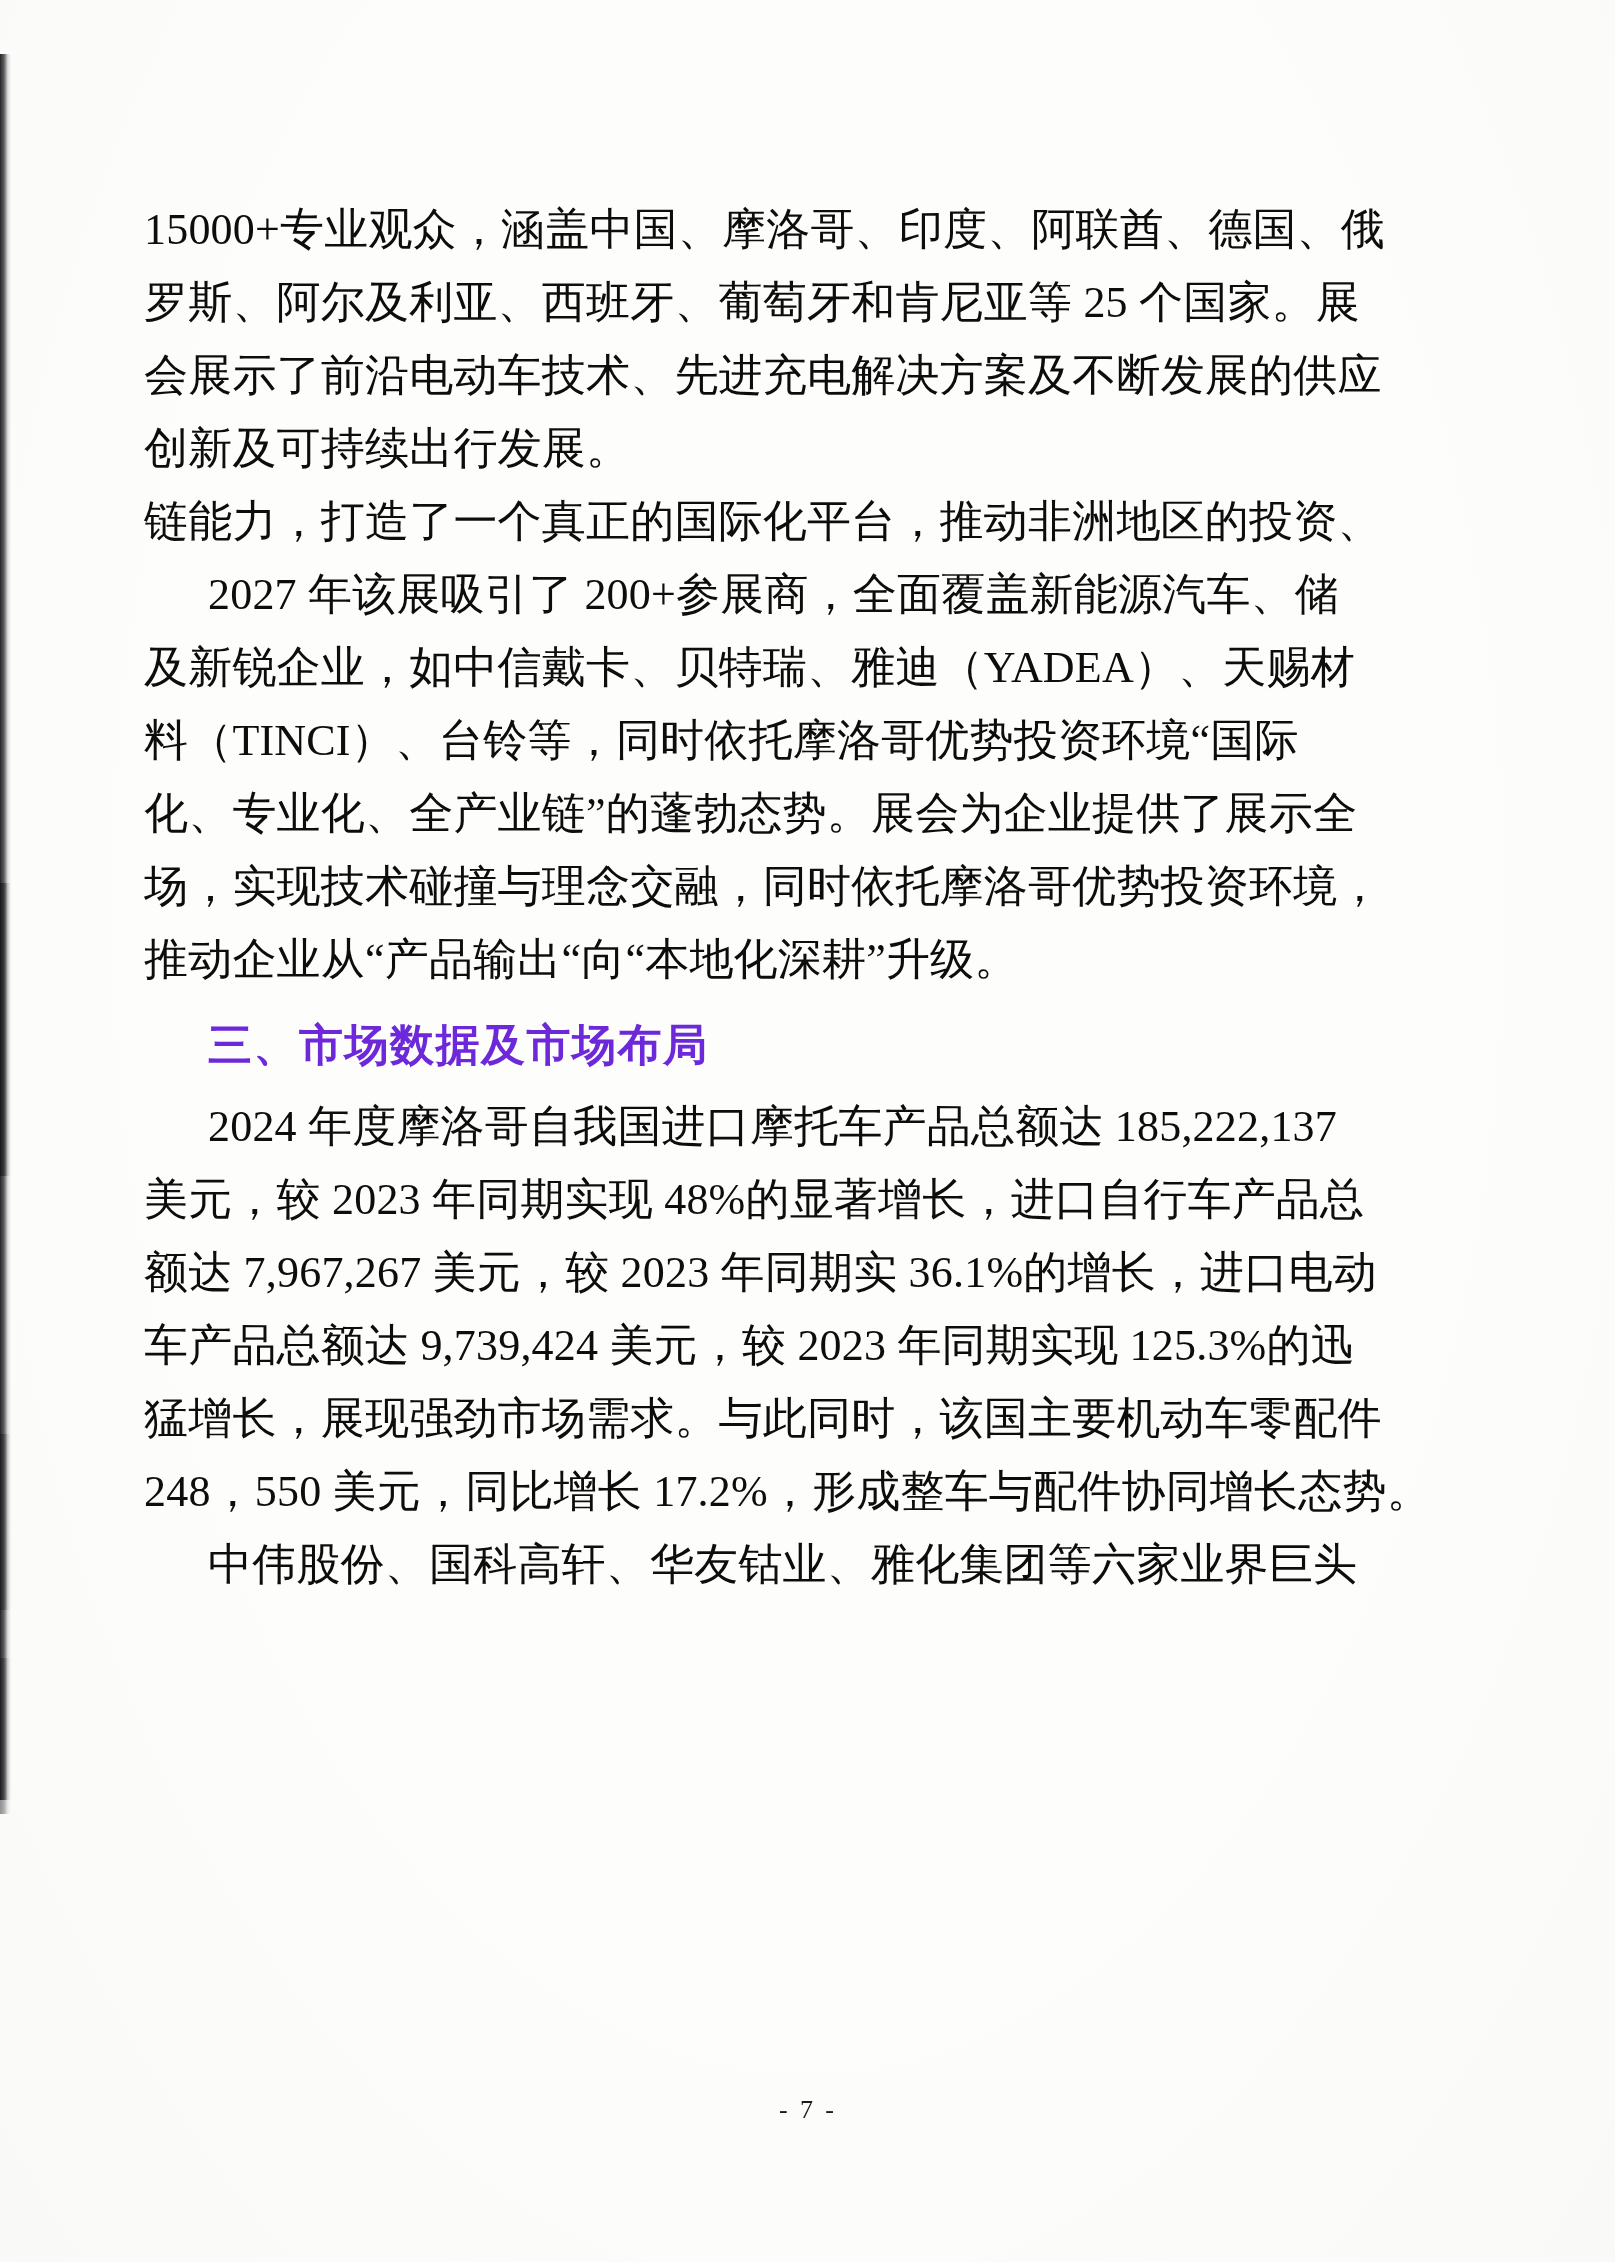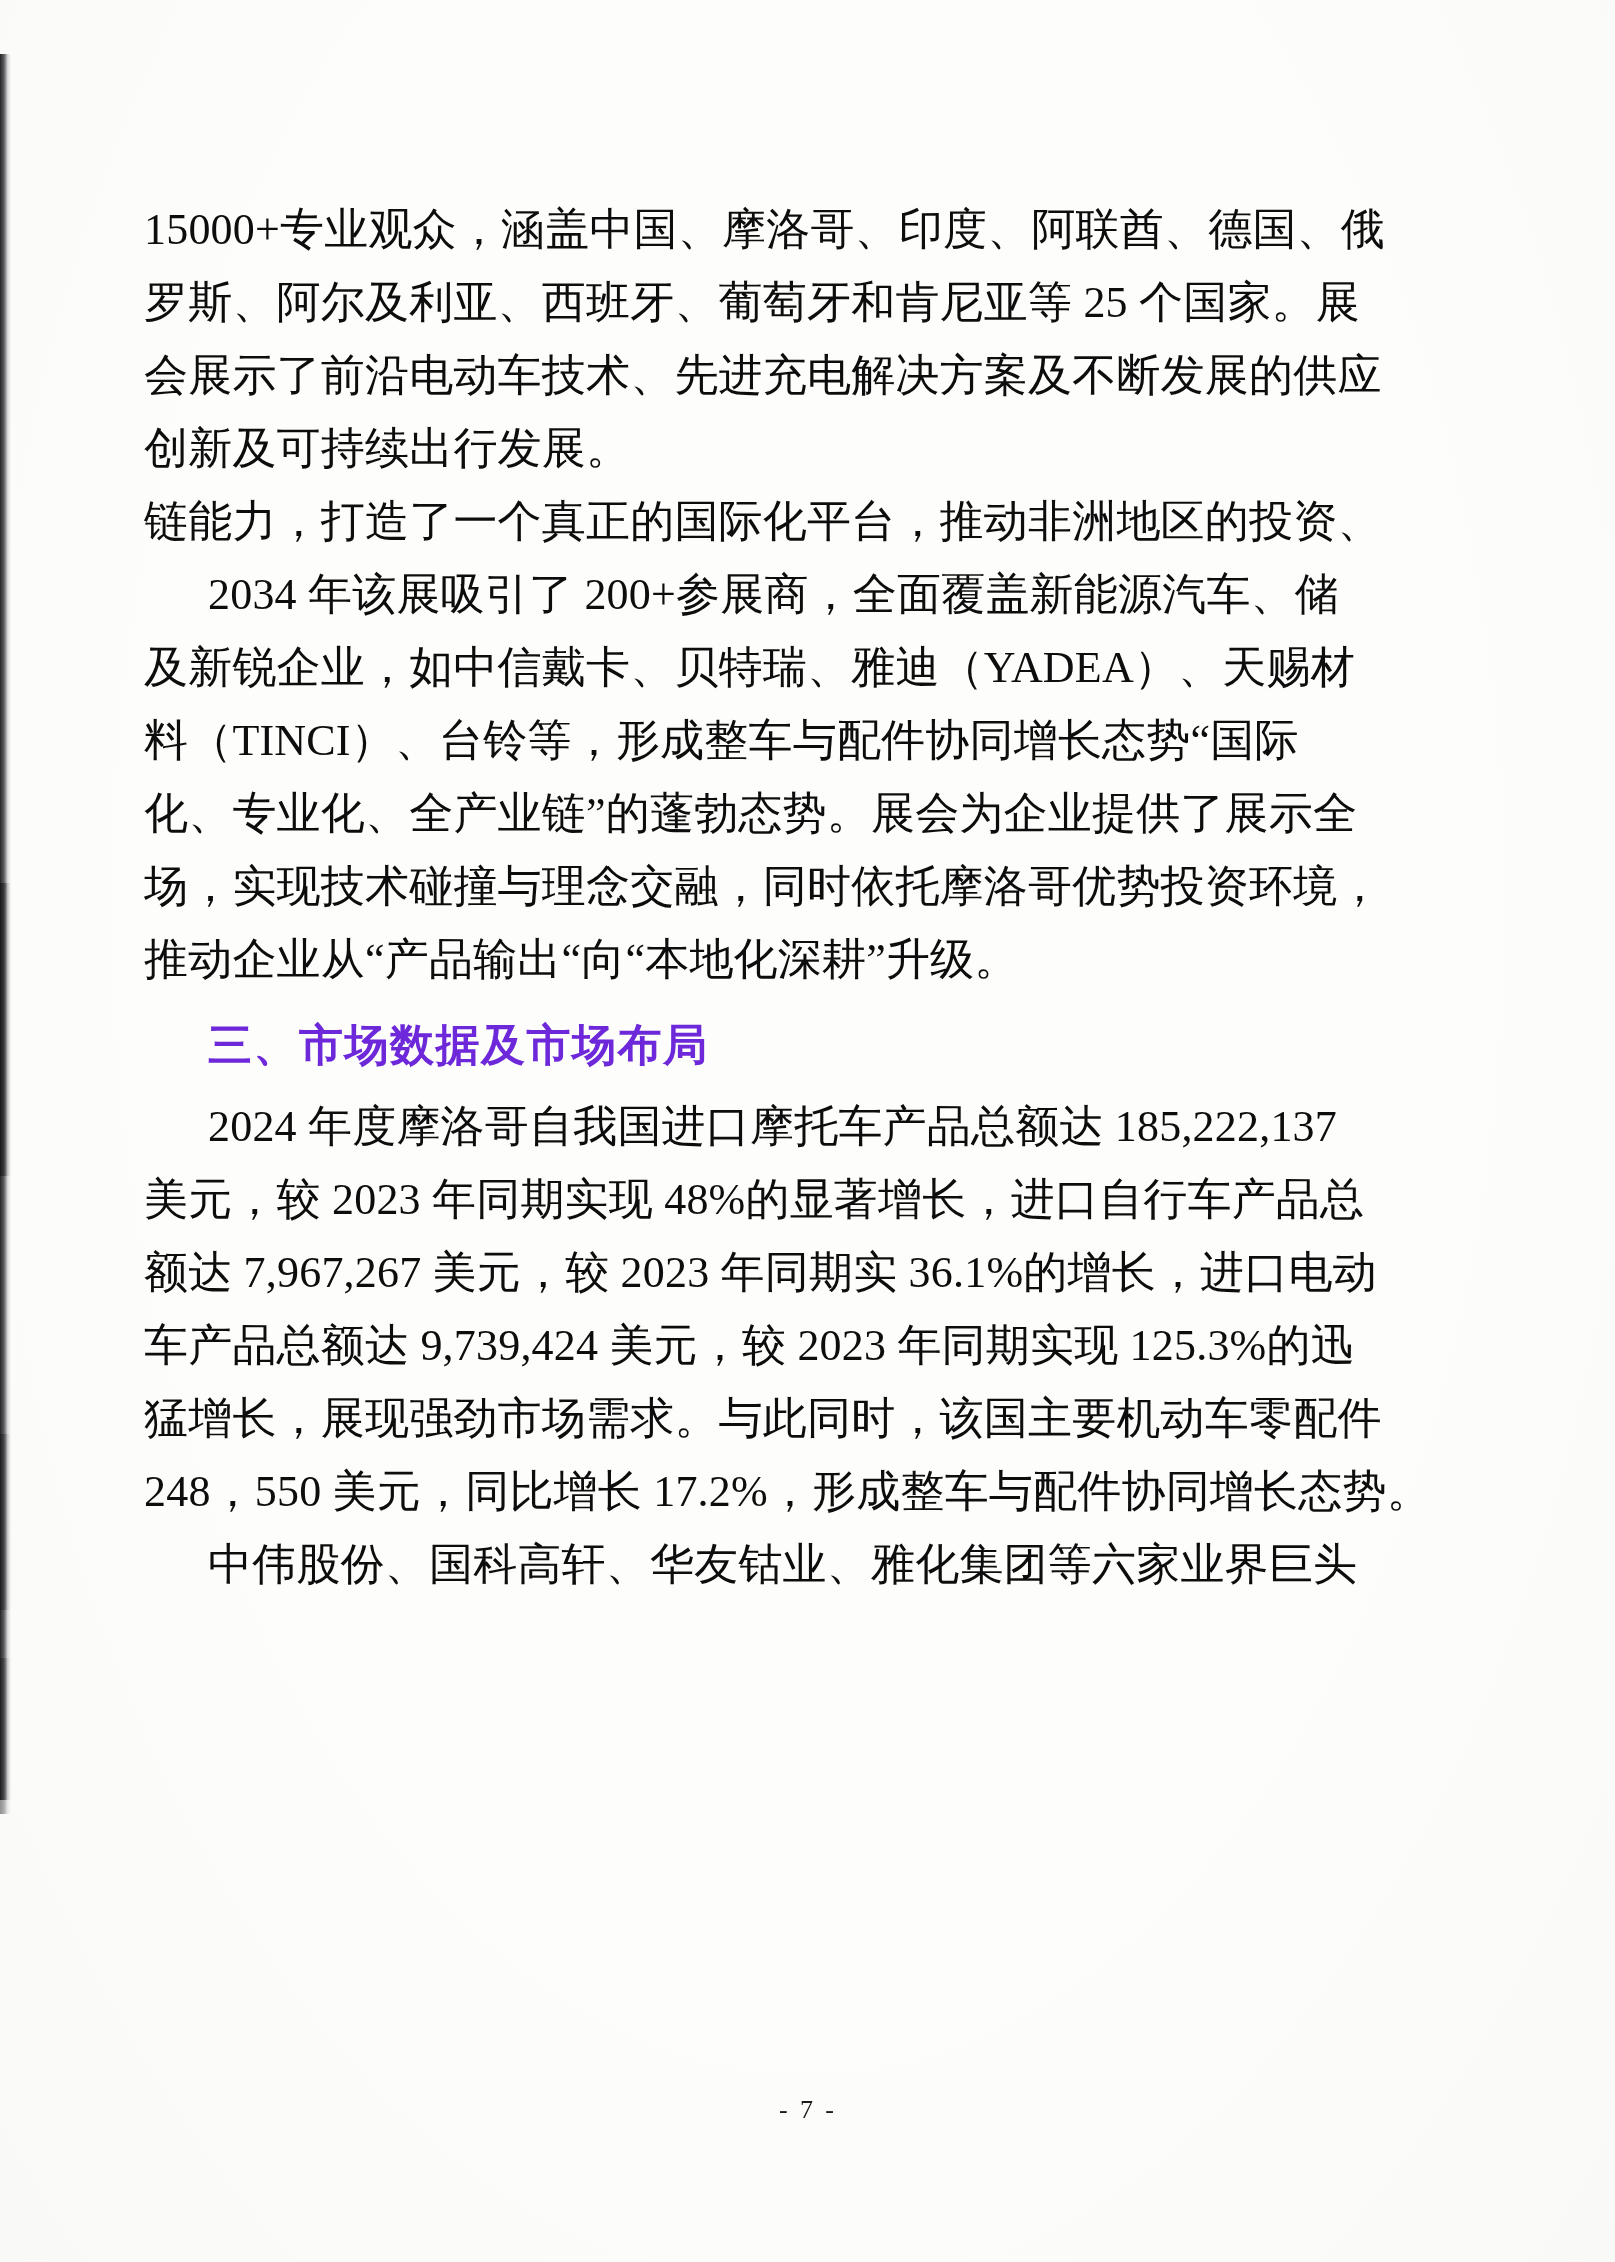--- a/index.html
+++ b/index.html
@@ -119,23 +119,23 @@
 
     <p class="para">
       <span class="ln">15000+专业观众，涵盖中国、摩洛哥、印度、阿联酋、德国、俄</span>
       <span class="ln">罗斯、阿尔及利亚、西班牙、葡萄牙和肯尼亚等 25 个国家。展</span>
       <span class="ln">会展示了前沿电动车技术、先进充电解决方案及不断发展的供应</span>
       <span class="ln">创新及可持续出行发展。</span>
       <span class="ln">链能力，打造了一个真正的国际化平台，推动非洲地区的投资、</span>
     </p>
 
     <p class="para">
-      <span class="ln indent">2034 年该展吸引了 200+参展商，全面覆盖新能源汽车、储</span>
+      <span class="ln indent">2027 年该展吸引了 200+参展商，全面覆盖新能源汽车、储</span>
       <span class="ln">及新锐企业，如中信戴卡、贝特瑞、雅迪（YADEA）、天赐材</span>
-      <span class="ln">料（TINCI）、台铃等，形成整车与配件协同增长态势“国际</span>
+      <span class="ln">料（TINCI）、台铃等，同时依托摩洛哥优势投资环境“国际</span>
       <span class="ln">化、专业化、全产业链”的蓬勃态势。展会为企业提供了展示全</span>
       <span class="ln">场，实现技术碰撞与理念交融，同时依托摩洛哥优势投资环境，</span>
       <span class="ln">推动企业从“产品输出“向“本地化深耕”升级。</span>
     </p>
 
     <h2 class="heading">三、市场数据及市场布局</h2>
 
     <p class="para">
       <span class="ln indent">2024 年度摩洛哥自我国进口摩托车产品总额达 185,222,137</span>
       <span class="ln">美元，较 2023 年同期实现 48%的显著增长，进口自行车产品总</span>

